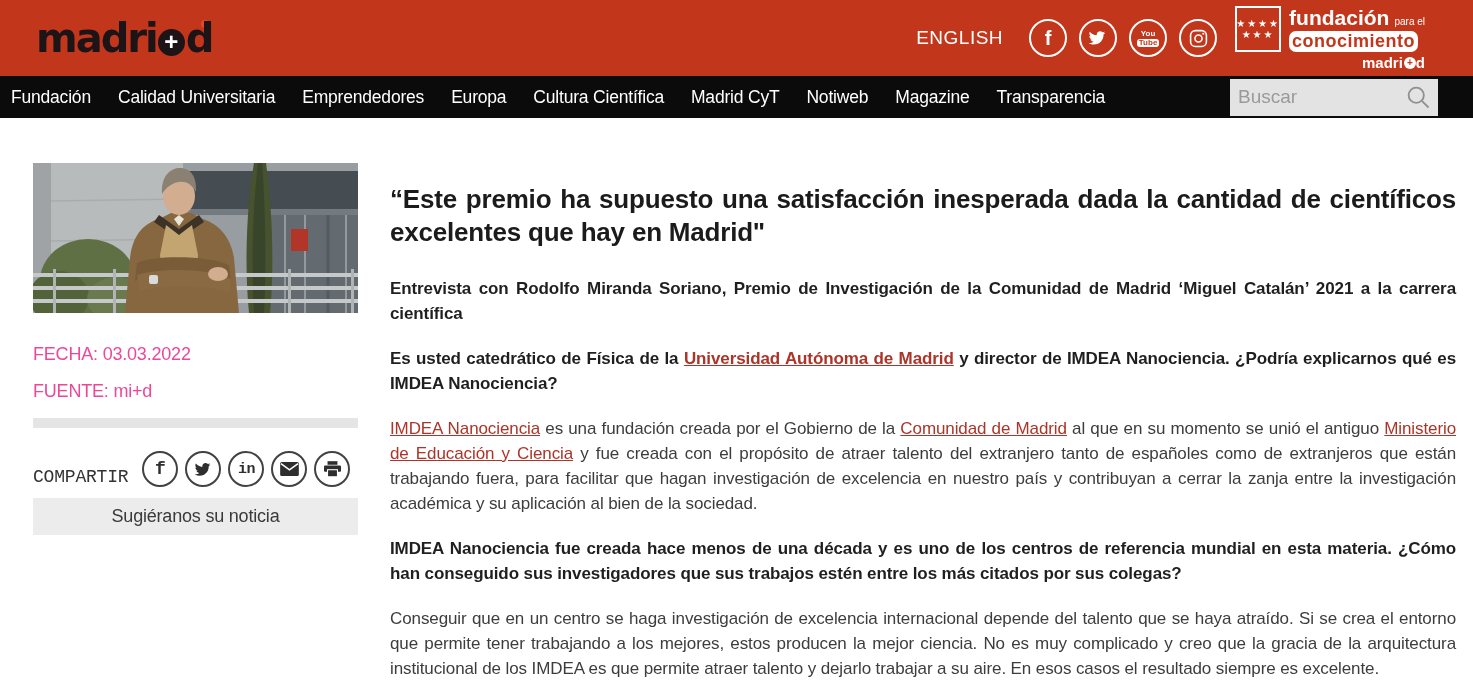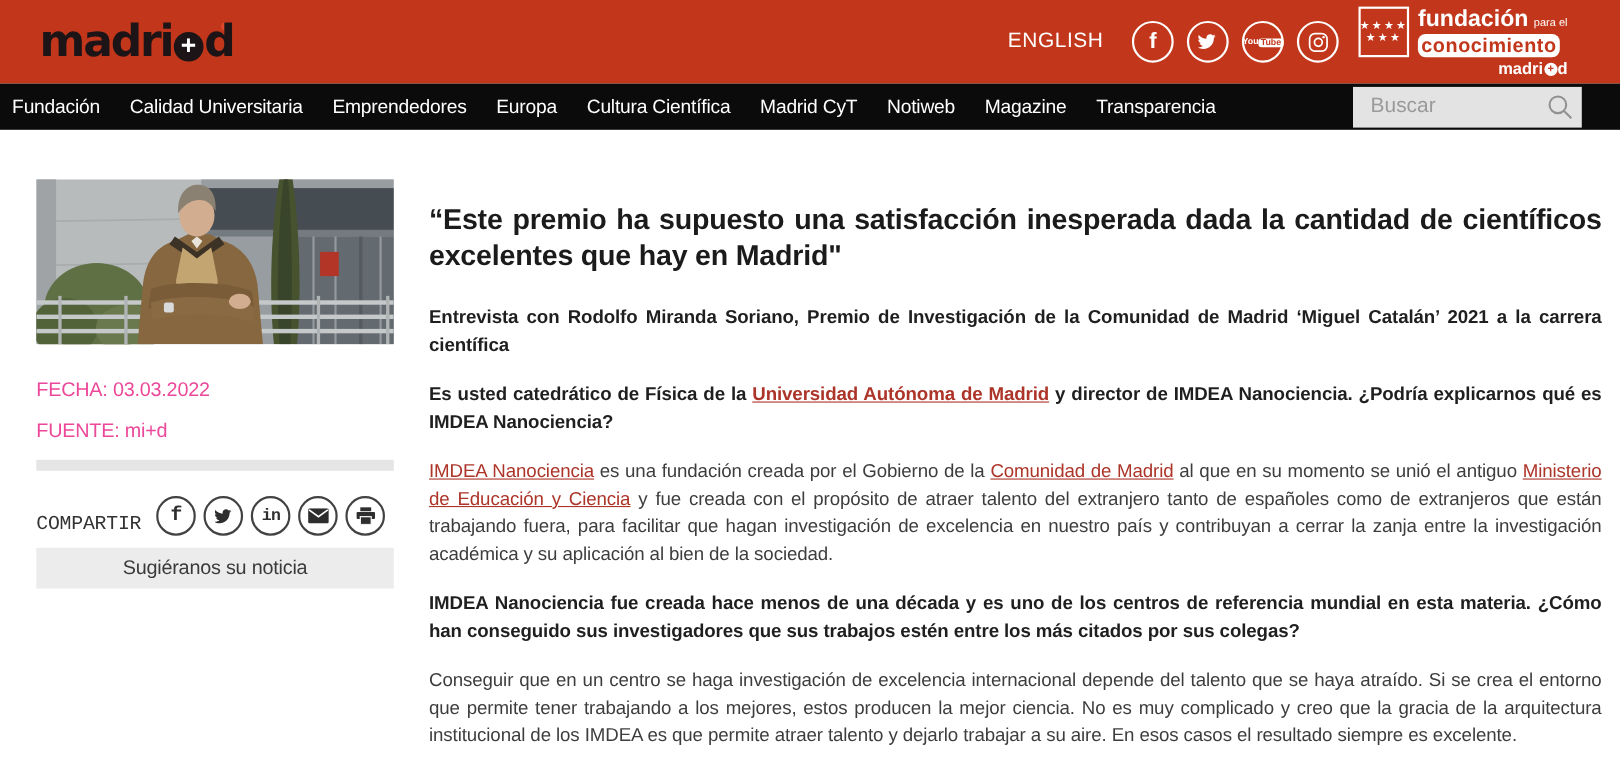--- a/index.html
+++ b/index.html
@@ -14,21 +14,21 @@
   .brand-idot { position:absolute; width:8px; height:8px; border-radius:50%;
                 background:#e0492b; right:3px; top:5px; }
   .brand-plus { width:27px; height:27px; border-radius:50%; background:#1c1416; color:#fff;
                 display:inline-flex; align-items:center; justify-content:center;
                 font-size:24px; font-weight:bold; margin:8px 1px 0 1px; line-height:1; }
   .header-right { margin-left:auto; margin-right:48px; display:flex; align-items:center; }
   .lang { color:#fff; font-size:19px; letter-spacing:.5px; margin-right:14px; cursor:pointer; }
   .soc { width:38px; height:38px; border:2px solid #fff; border-radius:50%; margin-left:12px;
          display:flex; align-items:center; justify-content:center; color:#fff; cursor:pointer; }
   .soc-f { font-size:20px; font-weight:bold; }
-  .yt { display:flex; flex-direction:row; align-items:center; line-height:1; }
+  .yt { display:flex; flex-direction:column; align-items:center; line-height:1; }
   .yt-you { font-size:8px; font-weight:bold; color:#fff; }
   .yt-tube { font-size:8px; font-weight:bold; color:#C2371B; background:#fff;
              border-radius:3px; padding:0 2px; margin-top:1px; }
   .flogo { display:flex; margin-left:18px; cursor:pointer; }
   .flag { width:46px; height:46px; border:2px solid #fff; display:flex; flex-direction:column;
           align-items:center; justify-content:center; margin-right:8px; }
   .flag-row { color:#fff; font-size:10px; letter-spacing:2px; line-height:11px; }
   .flogo-txt { color:#fff; }
   .flogo-l1 { display:flex; align-items:baseline; }
   .flogo-fund { font-size:21px; font-weight:bold; }
@@ -39,21 +39,21 @@
               display:flex; justify-content:flex-end; align-items:center; }
   .mini-plus { width:12px; height:12px; border-radius:50%; background:#fff; color:#C2371B;
                font-size:10px; font-weight:bold; display:inline-flex; align-items:center;
                justify-content:center; margin:1px 0 0 1px; line-height:1; }
 
   
   .navbar { height:42px; background:#0b0b0b; display:flex; align-items:center; padding-left:11px; }
   .nav-item { color:#fff; font-size:17.5px; margin-right:27px; letter-spacing:-0.2px;
               cursor:pointer; white-space:nowrap; }
   .search { margin-left:auto; margin-right:35px; width:208px; height:37px; background:#e3e3e3;
-            display:flex; align-items:center; padding:0 6px 0 16px; }
+            display:flex; align-items:center; padding:0 6px 0 8px; }
   .search input { flex:1; border:none; outline:none; background:transparent; font-size:19px;
                   color:#555; font-family:"Liberation Sans", sans-serif; min-width:0; }
   .search input::placeholder { color:#9a9a9a; }
   .search-icon { flex:none; cursor:pointer; display:flex; }
 
   
   .content { display:flex; padding:45px 17px 0 33px; gap:32px; }
   .left-col { flex:0 0 325px; }
   .photo { width:325px; height:150px; display:block; }
   .meta { margin-top:31px; font-size:18px; color:#ec4899; letter-spacing:-0.2px; }

